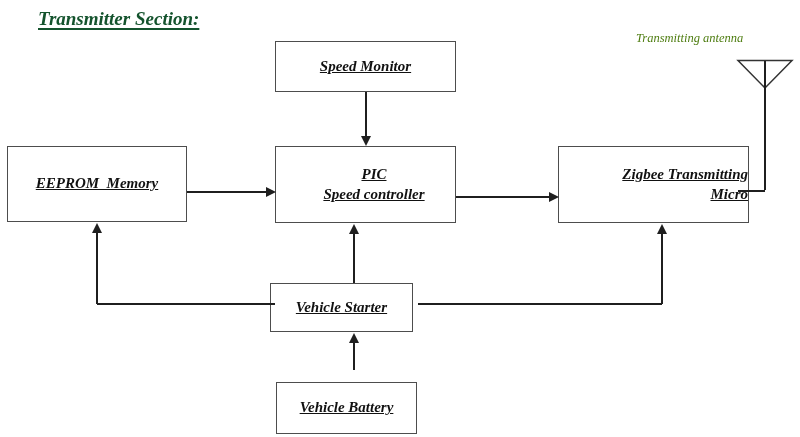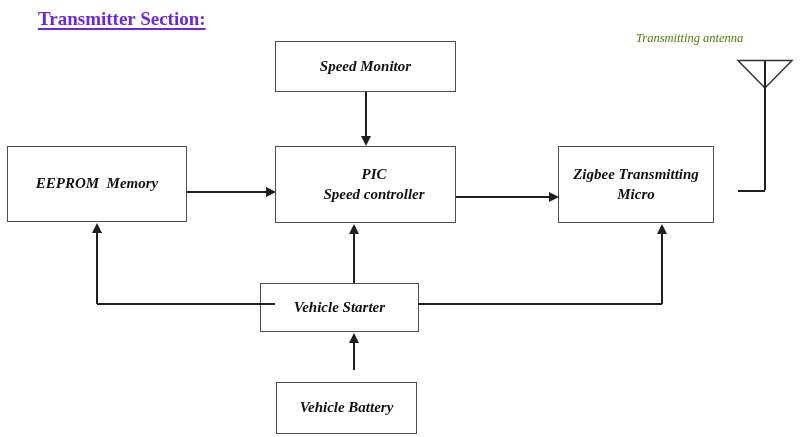--- a/index.html
+++ b/index.html
@@ -2,36 +2,36 @@
 <html><head>
 <meta charset="utf-8">
 <style>
   html,body{margin:0;padding:0;background:#ffffff;}
   #stage{
     position:relative;width:800px;height:437px;background:#ffffff;overflow:hidden;
     font-family:"Liberation Serif", serif;color:#111111;
   }
   .title{
     position:absolute;left:38px;top:8px;
-    font-size:19px;font-weight:bold;
+    font-size:19px;font-weight:bold;font-style:italic;
     text-decoration:underline;text-decoration-thickness:2px;text-underline-offset:3px;
-    color:#6d28d9;
+    color:#14532d;
   }
   .box{
     position:absolute;box-sizing:border-box;background:#ffffff;
     border:1.5px solid #4d4d4d;
     display:flex;flex-direction:column;align-items:center;justify-content:center;
     text-align:center;font-size:15px;font-weight:bold;font-style:italic;
-    line-height:1.3;color:#111111;white-space:pre-wrap;
+    line-height:1.3;color:#111111;white-space:pre-wrap;text-decoration:underline;
   }
   .b-speed  {left:275px;top:41px; width:181px;height:51px;}
   .b-eeprom {left:7px;  top:146px;width:180px;height:76px;}
   .b-pic    {left:275px;top:146px;width:181px;height:77px;padding-left:17px;}
-  .b-zigbee {left:558px;top:146px;width:156px;height:77px;}
-  .b-starter{left:260px;top:283px;width:159px;height:49px;}
+  .b-zigbee {left:558px;top:146px;width:191px;height:77px;align-items:flex-end;}
+  .b-starter{left:270px;top:283px;width:143px;height:49px;}
   .b-battery{left:276px;top:370px;width:141px;height:52px;margin-top:12px;}
 
   .hline,.vline{position:absolute;background:#1f1f1f;}
   .hline{height:1.5px;}
   .vline{width:1.5px;}
   .arr{position:absolute;width:0;height:0;}
   .arr-up   {border-left:5px solid transparent;border-right:5px solid transparent;border-bottom:10px solid #1f1f1f;}
   .arr-down {border-left:5px solid transparent;border-right:5px solid transparent;border-top:10px solid #1f1f1f;}
   .arr-right{border-top:5px solid transparent;border-bottom:5px solid transparent;border-left:10px solid #1f1f1f;}
 

